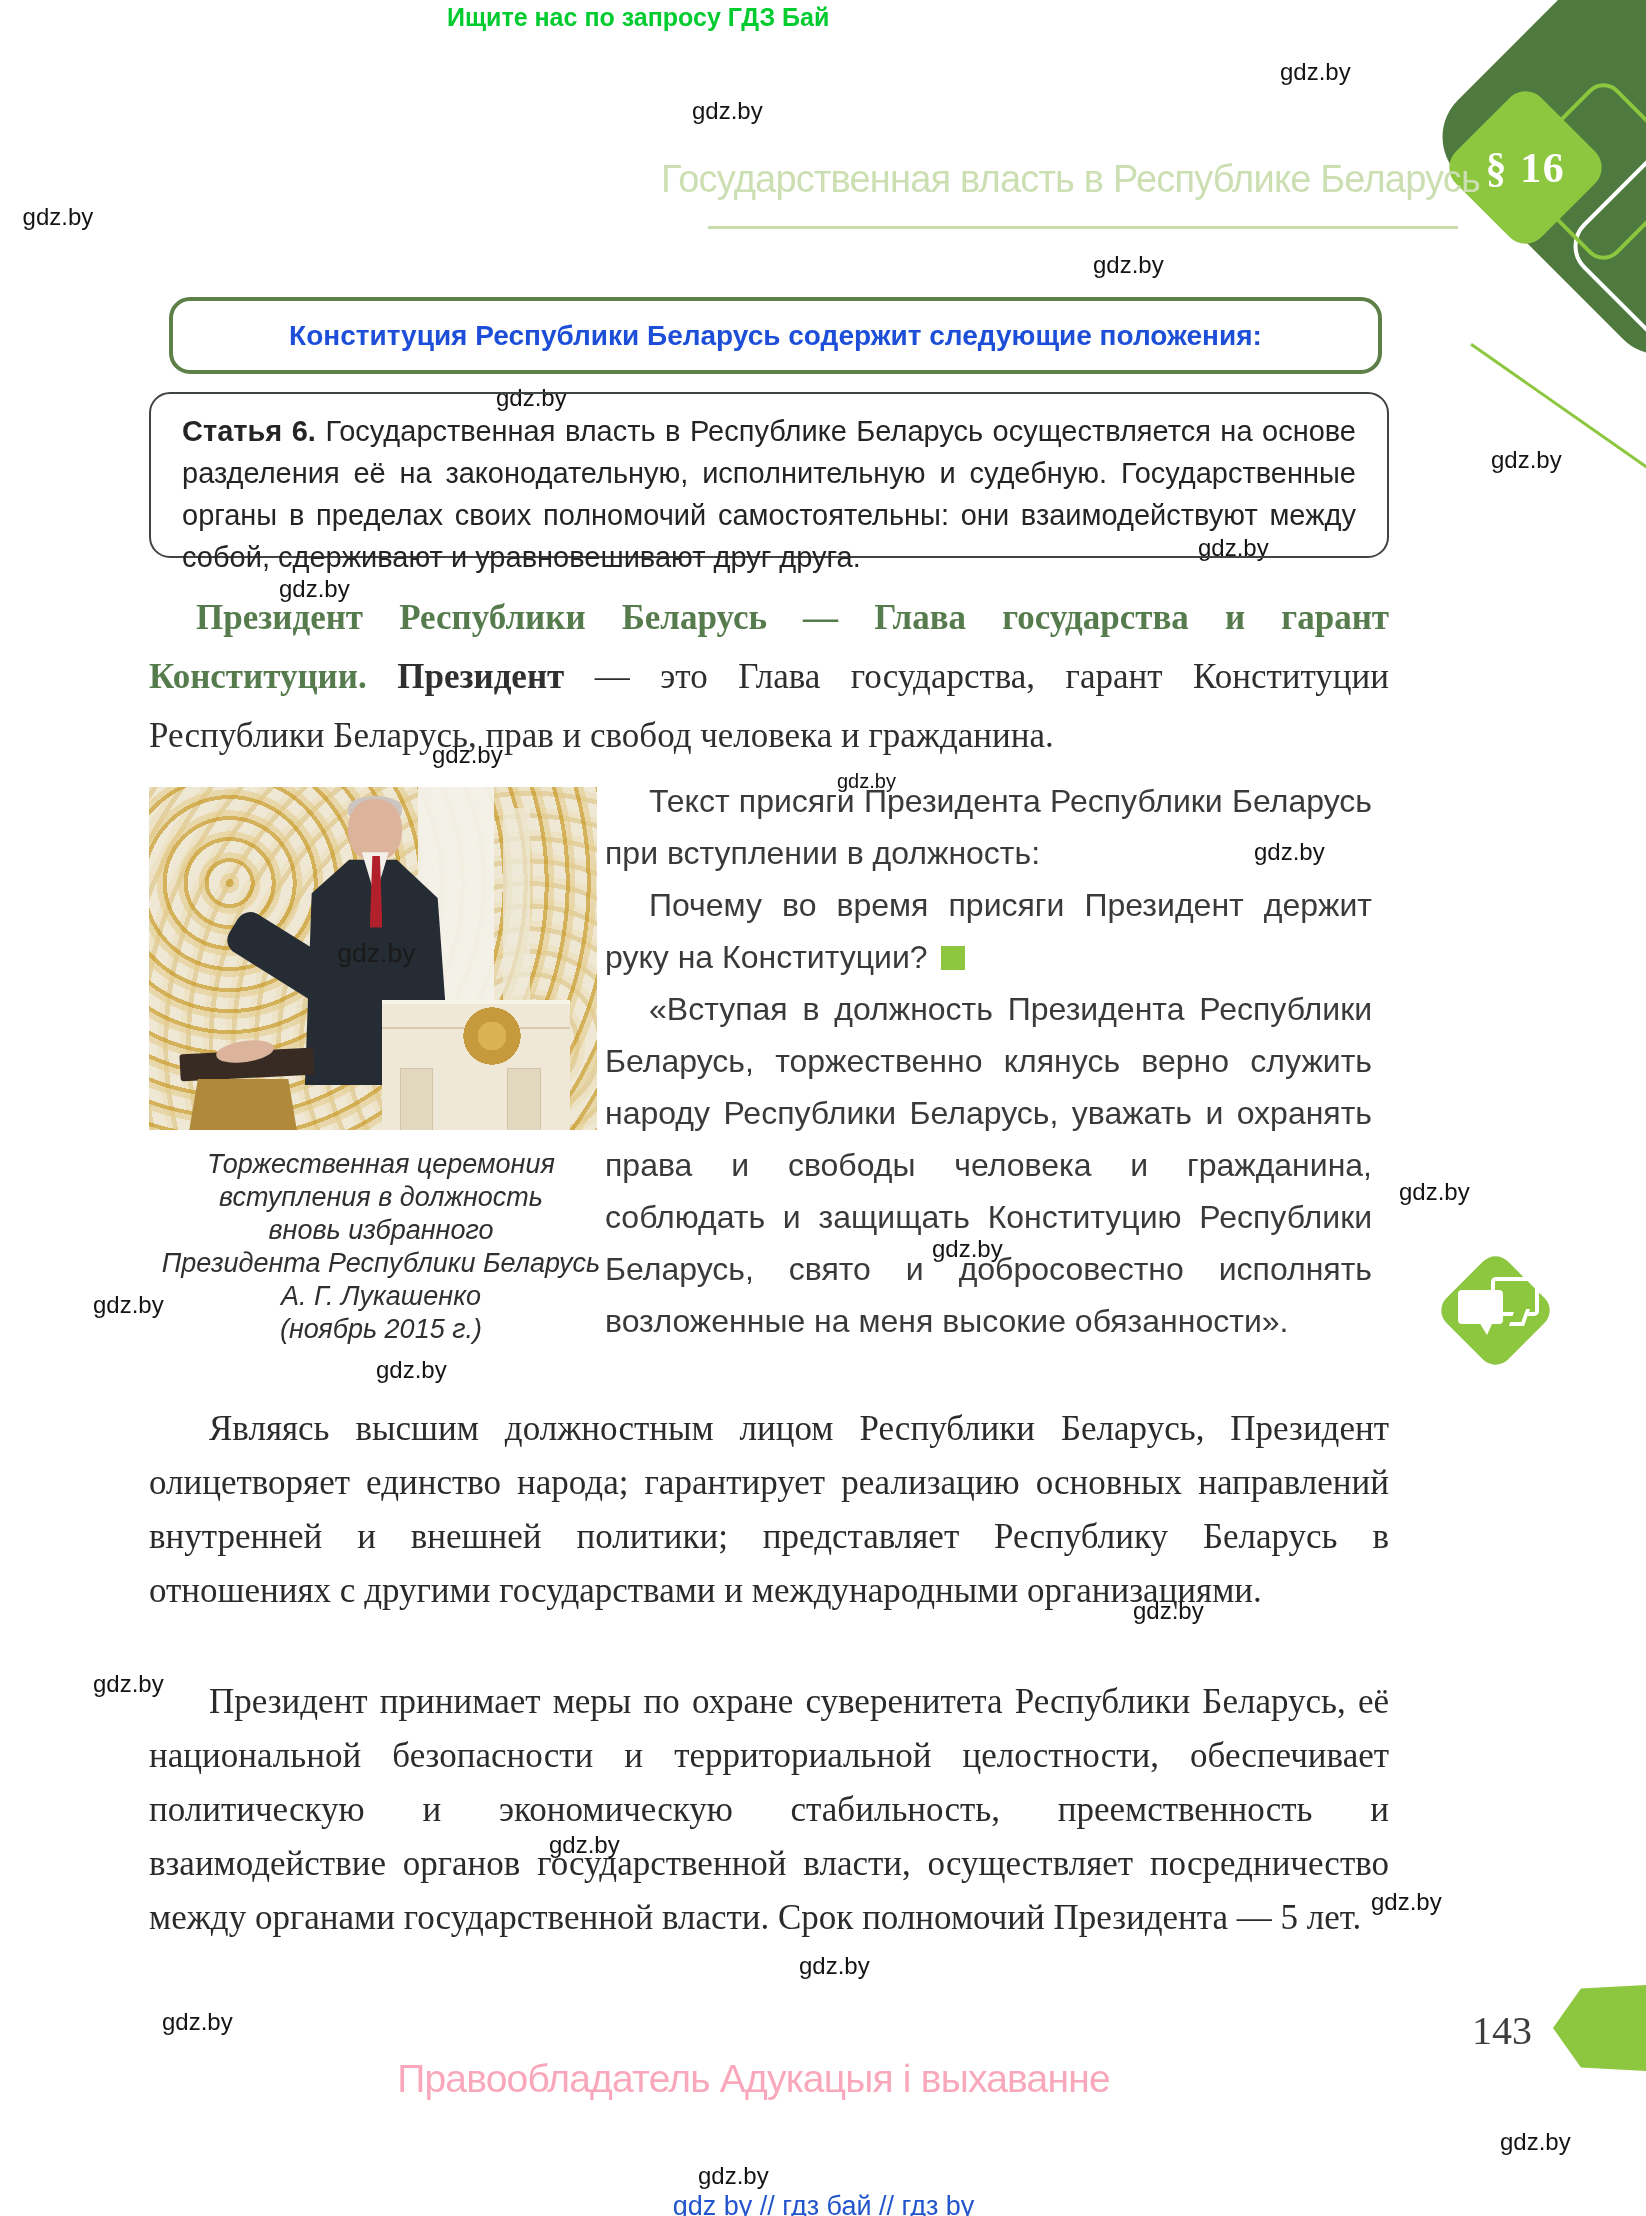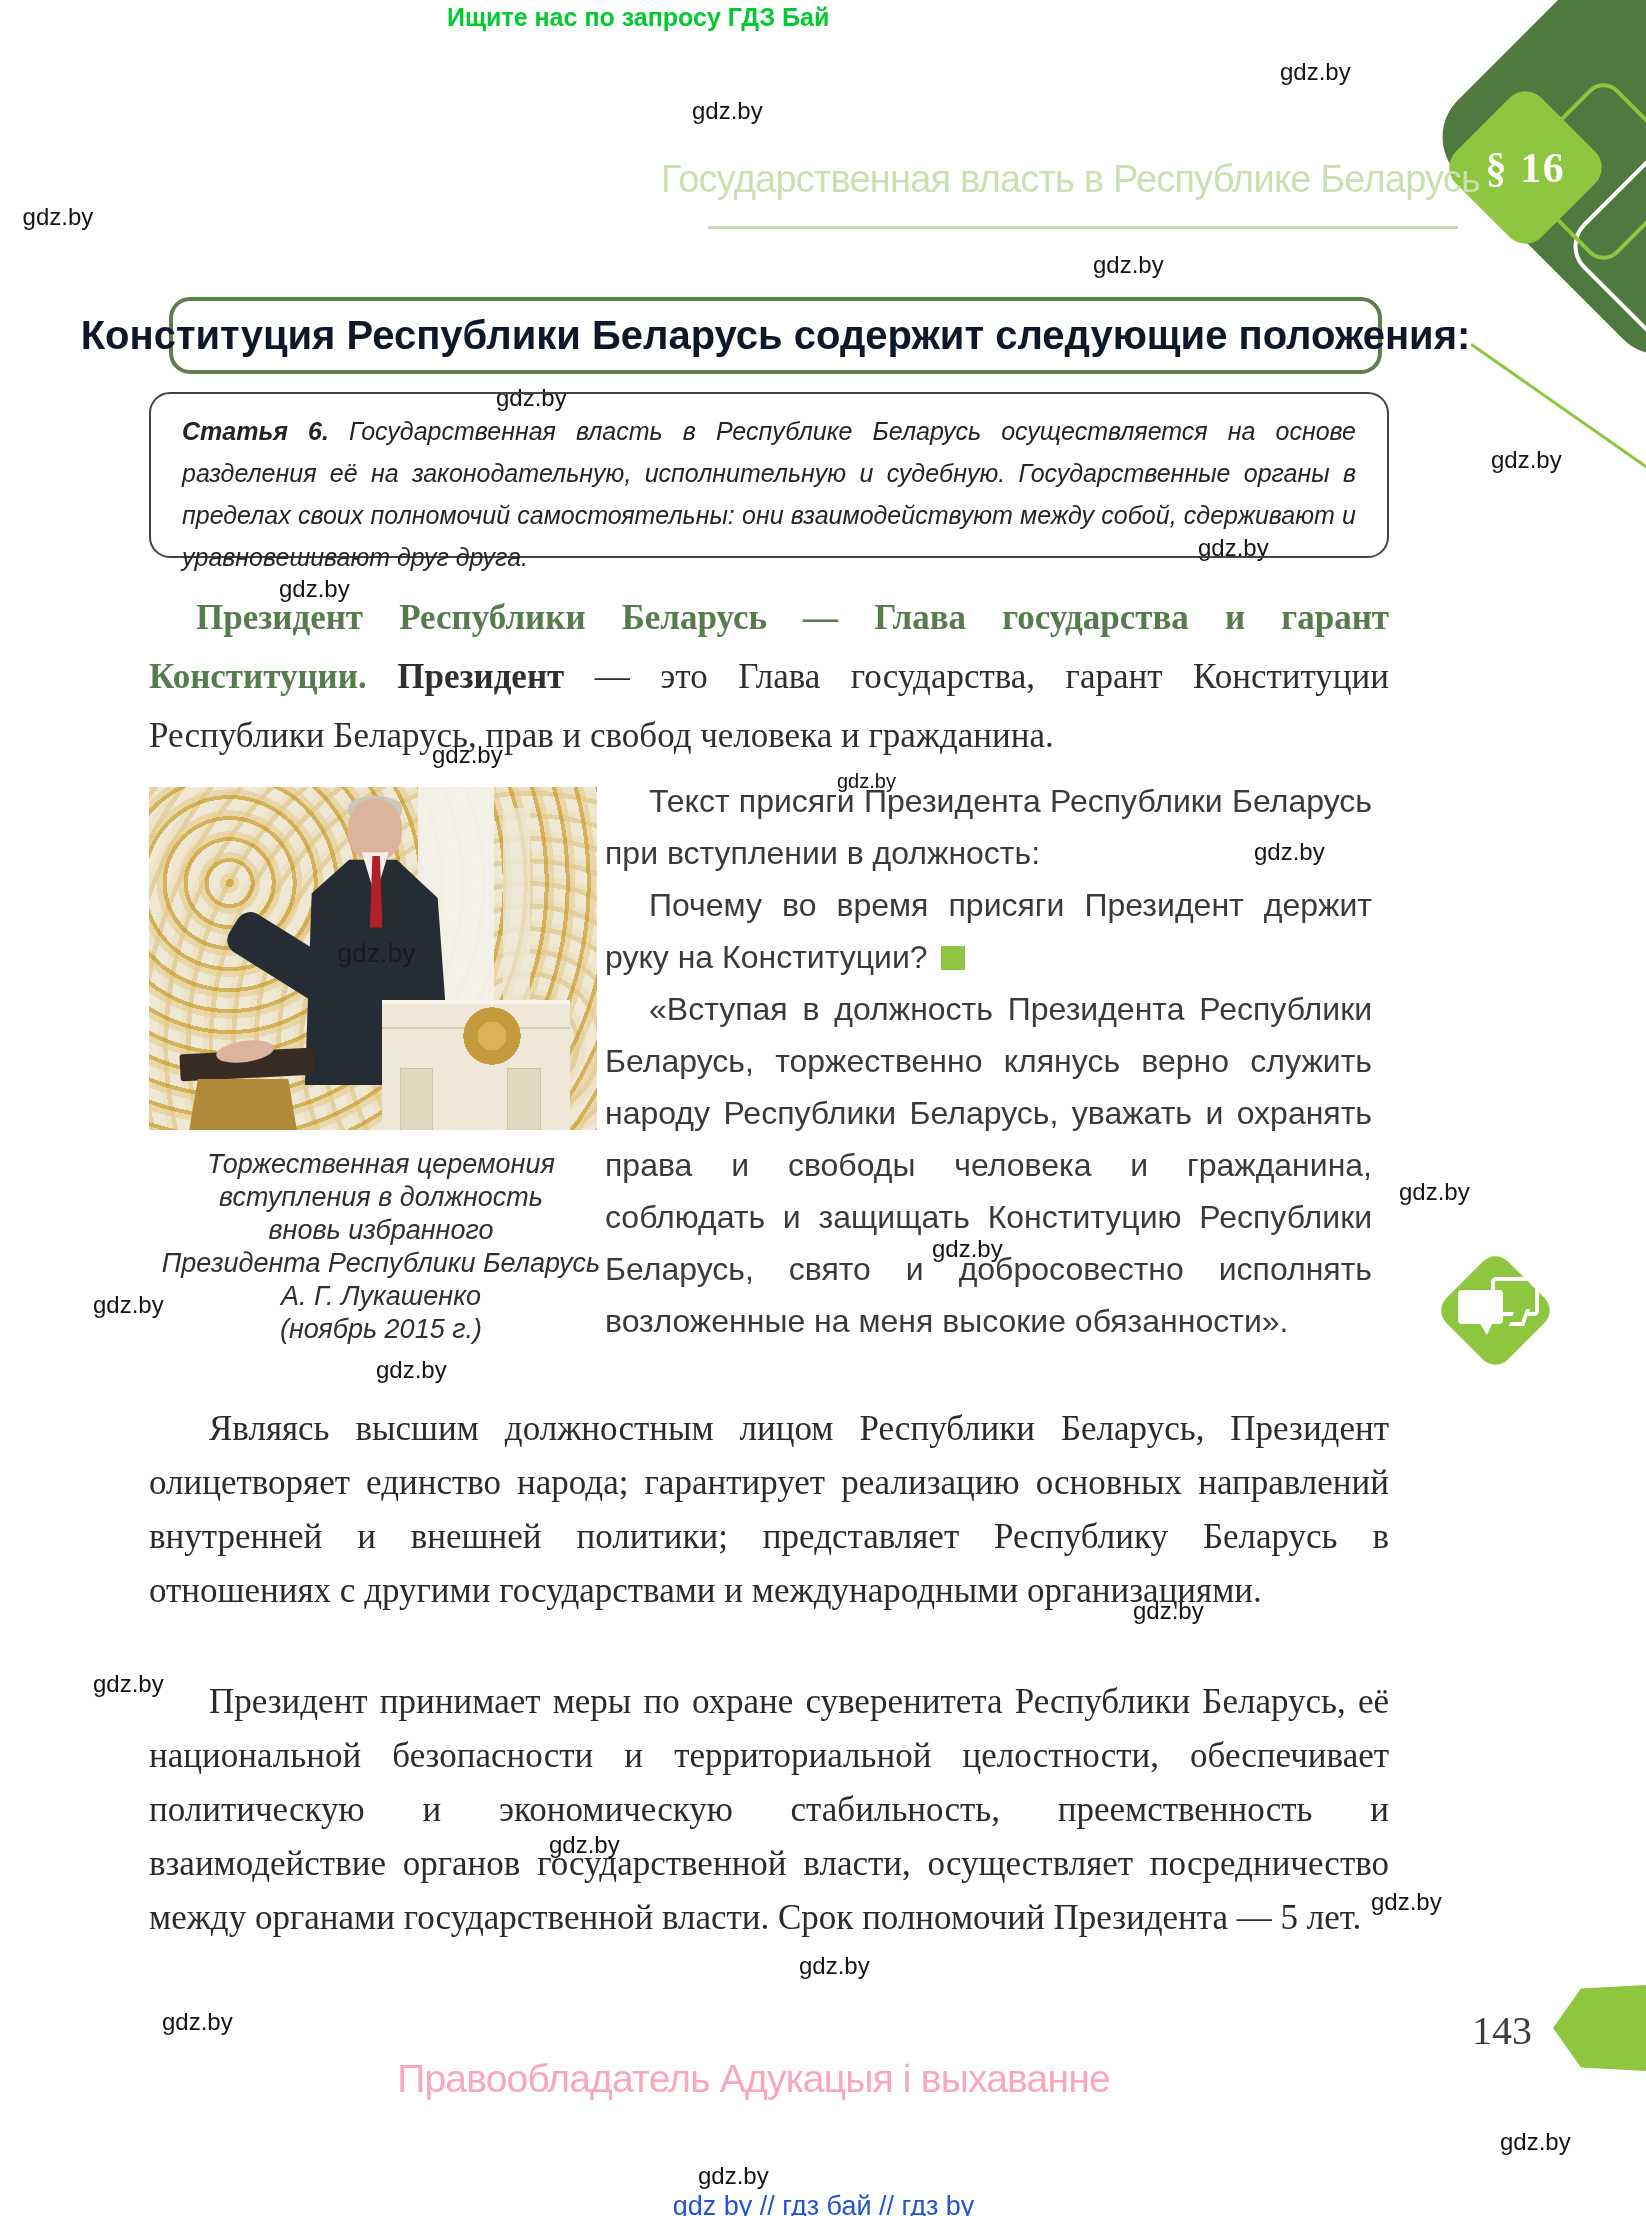--- a/index.html
+++ b/index.html
@@ -22,25 +22,25 @@
                   font-size:42px;color:#ffffff;letter-spacing:1.6px;}
   .deco-tail{position:absolute;left:1447px;top:419px;width:266px;height:3.2px;background:#8dc63f;transform:rotate(35deg);}
 
   .page-title{position:absolute;left:661px;top:158px;width:774px;text-align:center;
               font-size:38px;letter-spacing:-0.8px;color:#ccdfb2;white-space:nowrap;}
   .title-underline{position:absolute;left:708px;top:226px;width:750px;height:3.2px;background:#c9dcae;}
 
   
   .green-box{position:absolute;left:169px;top:297px;width:1213px;height:77px;border:4px solid #5d8048;
              border-radius:21px;box-sizing:border-box;display:flex;align-items:center;justify-content:center;}
-  .green-box-title{font-size:40px;font-weight:bold;color:#0f172a;white-space:nowrap;}
+  .green-box-title{font-size:28px;font-weight:bold;color:#1d4ed8;white-space:nowrap;}
 
   .article-box{position:absolute;left:149px;top:392px;width:1240px;height:166px;border:2.4px solid #3f4540;
                border-radius:21px;box-sizing:border-box;padding:16px 31px;}
-  .article-text{font-size:25px;line-height:42px;text-align:justify;color:#242424;font-style:italic;}
+  .article-text{font-size:29px;line-height:42px;text-align:justify;color:#242424;}
   .article-lead{font-weight:bold;}
 
   
   .lead-par{position:absolute;left:149px;top:588px;width:1240px;
             font-family:"Liberation Serif",serif;font-size:35px;line-height:59px;
             text-align:justify;text-indent:47px;color:#2e2e2e;}
   .lead-green{color:#567c4e;font-weight:bold;}
   .lead-bold{font-weight:bold;color:#2f2f2f;}
 
   

